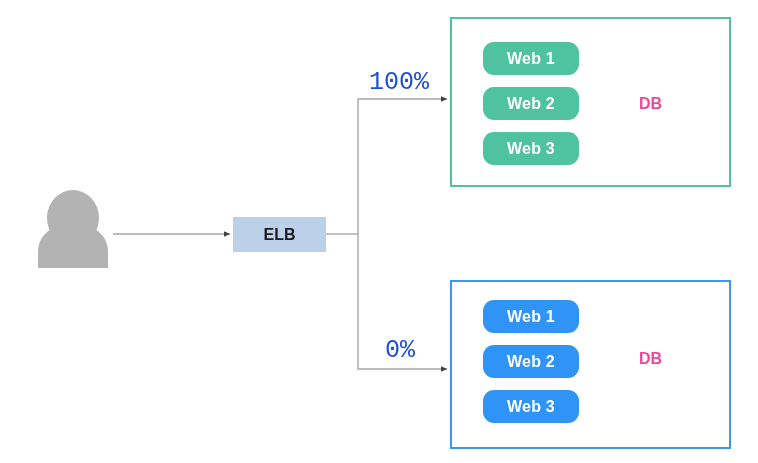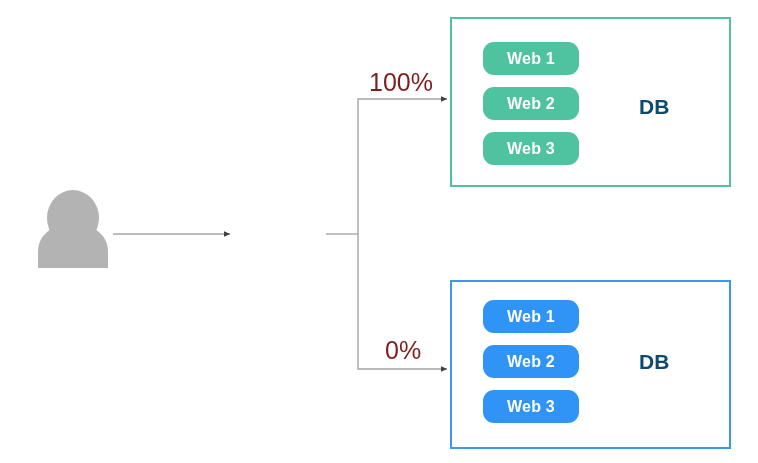--- a/index.html
+++ b/index.html
@@ -50,32 +50,32 @@
     left:233px;top:217px;width:93px;height:35px;
     background:#bdd0ea;
     display:flex;align-items:center;justify-content:center;
     font-size:16px;font-weight:bold;color:#1a1a1a;
     box-sizing:border-box;
   }
 
   
   .pct-label{
     position:absolute;
-    color:#7f1d1d;
+    color:#1d4ed8;
     font-size:25px;
-    font-family:Liberation Sans, sans-serif;
+    font-family:Liberation Mono, monospace;
     white-space:nowrap;
   }
   #pct-top{left:369px;top:68px;}
   #pct-bottom{left:385px;top:336px;}
 
   
   .db-label{
     position:absolute;
-    font-size:21px;font-weight:bold;color:#0c4a6e;
+    font-size:16px;font-weight:bold;color:#ec4899;
     white-space:nowrap;
   }
   #db-label-green{left:639px;top:95px;}
   #db-label-blue{left:639px;top:350px;}
 </style>
 </head>
 <body>
 
 <div id="stage">
 
@@ -103,20 +103,23 @@
       <path d="M640,76 L689,76 A16,30 0 0 1 689,136 L640,136 A16,30 0 0 1 640,76 Z" fill="#d4f1f1"></path>
       <ellipse cx="689" cy="106" rx="16" ry="30" fill="#d4f1f1" stroke="#ffffff" stroke-width="1.6"></ellipse>
     </g>
 
     <g>
       <path d="M640,331 L689,331 A16,30 0 0 1 689,391 L640,391 A16,30 0 0 1 640,331 Z" fill="#d3e3f8"></path>
       <ellipse cx="689" cy="361" rx="16" ry="30" fill="#d3e3f8" stroke="#ffffff" stroke-width="1.6"></ellipse>
     </g>
   </svg>
 
+  <div id="elb-box">
+    <span>ELB</span>
+  </div>
 
   <div class="pct-label" id="pct-top">100%</div>
   <div class="pct-label" id="pct-bottom">0%</div>
 
   <div class="group-box group-green"></div>
 
   <div class="web-node web-green" style="left:483px;top:42px;">
     <span>Web 1</span>
   </div>
   <div class="web-node web-green" style="left:483px;top:87px;">

